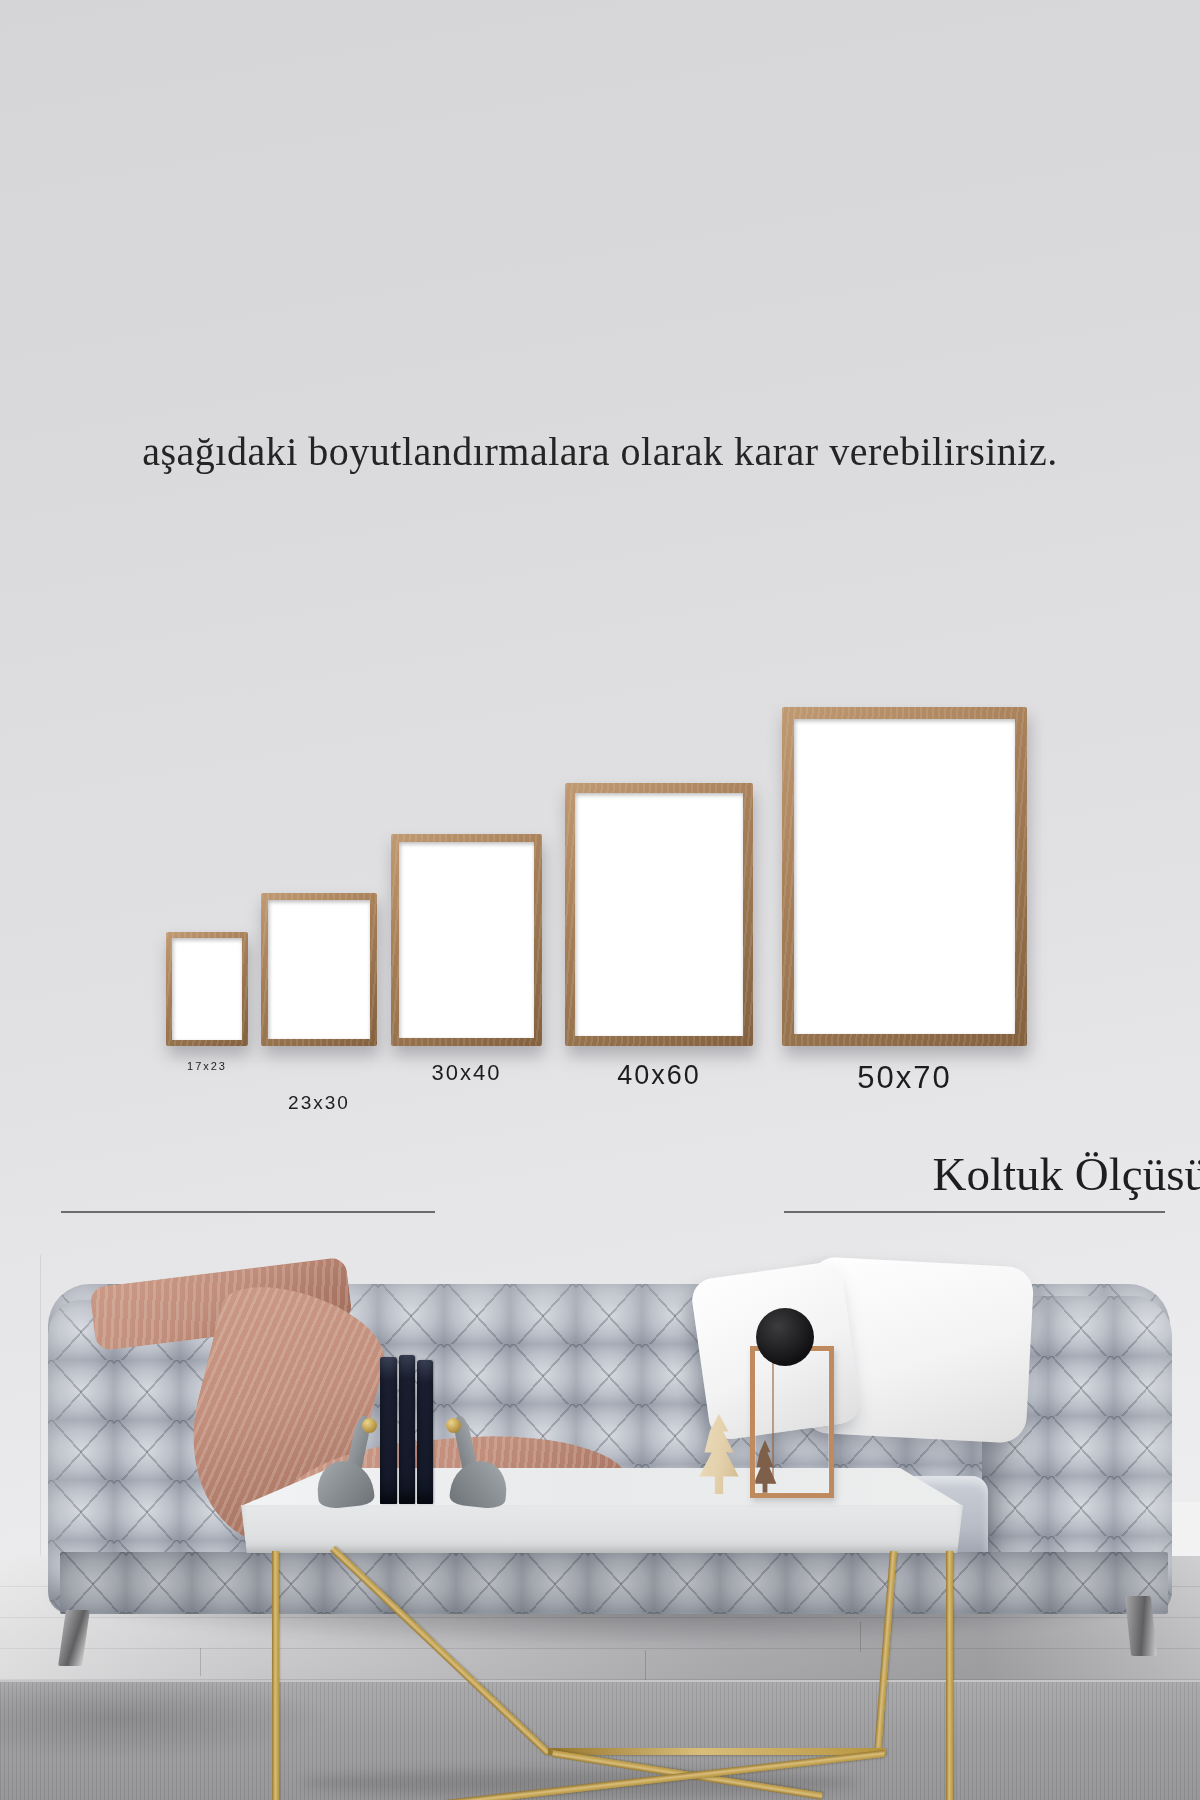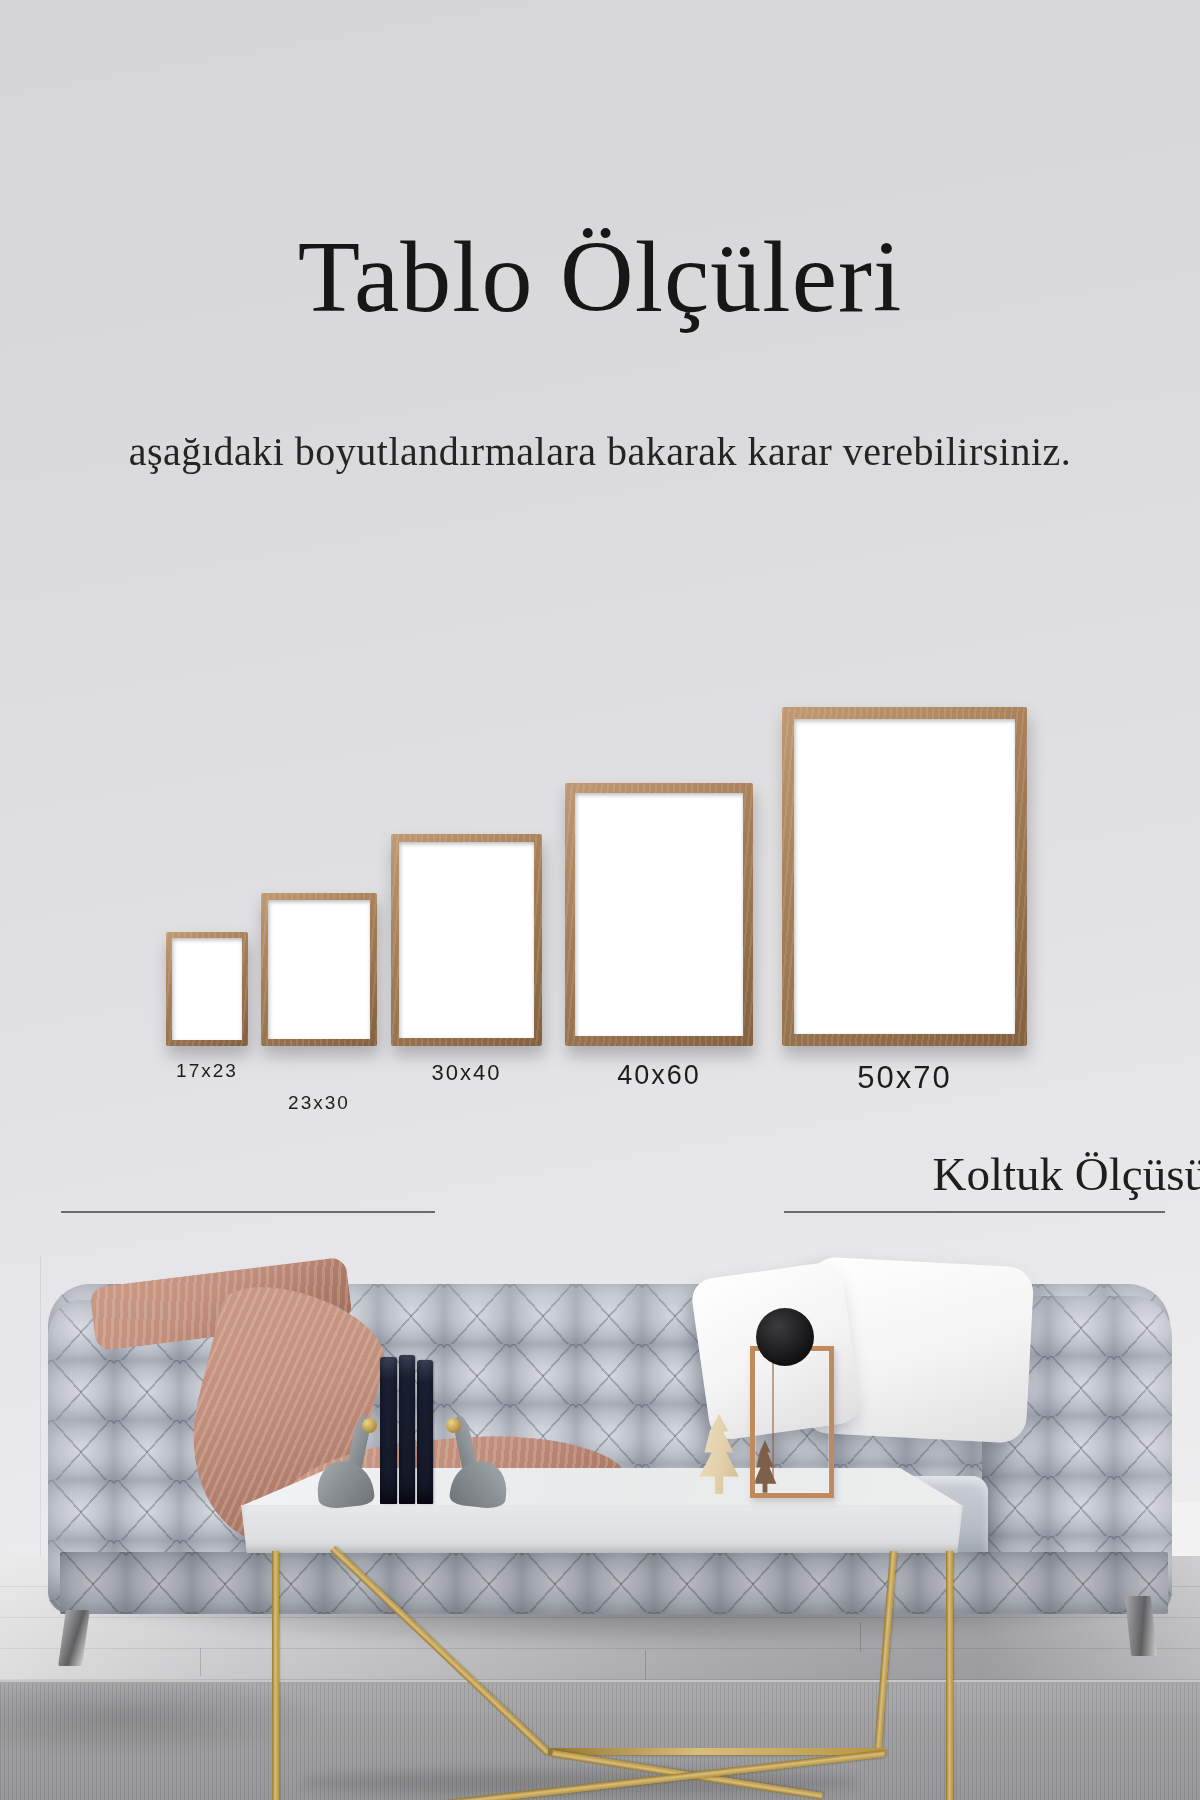--- a/index.html
+++ b/index.html
@@ -123,31 +123,30 @@
   .leg-da{left:552px;top:1757px;width:7px;height:273px;transform:rotate(-81deg);transform-origin:top left;}
   .leg-db{left:884px;top:1750px;width:7px;height:455px;transform:rotate(83.5deg);transform-origin:top left;}
   .table-shadow{left:300px;top:1770px;width:560px;height:26px;border-radius:50%;
     background:rgba(0,0,0,.12);filter:blur(6px);}
 </style>
 </head>
 <body>
 
 <div class="canvas">
 
-  <h1 class="title">Tablo Ölçüleri</h1>
 
   <p class="desc">
-    <span>aşağıdaki boyutlandırmalara bakarak karar verebilirsiniz.</span>
+    <span>aşağıdaki boyutlandırmalara olarak karar verebilirsiniz.</span>
   </p>
 
   <div id="frames-layer">
       <div class="frame" style="left: 166px; top: 932px; width: 82px; height: 114px;">
     <div class="frame-canvas" style="inset: 6px;"></div>
   </div>
-      <div class="frame-label" style="left: 207px; top: 1060px; font-size: 19px;">17x23</div>
+      <div class="frame-label" style="left: 207px; top: 1060px; font-size: 11px;">17x23</div>
       <div class="frame" style="left: 261px; top: 893px; width: 116px; height: 153px;">
     <div class="frame-canvas" style="inset: 7px;"></div>
   </div>
       <div class="frame-label" style="left: 319px; top: 1092px; font-size: 19px;">23x30</div>
       <div class="frame" style="left: 391px; top: 834px; width: 151px; height: 212px;">
     <div class="frame-canvas" style="inset: 8px;"></div>
   </div>
       <div class="frame-label" style="left: 466.5px; top: 1060px; font-size: 22px;">30x40</div>
       <div class="frame" style="left: 565px; top: 783px; width: 188px; height: 263px;">
     <div class="frame-canvas" style="inset: 10px;"></div>

